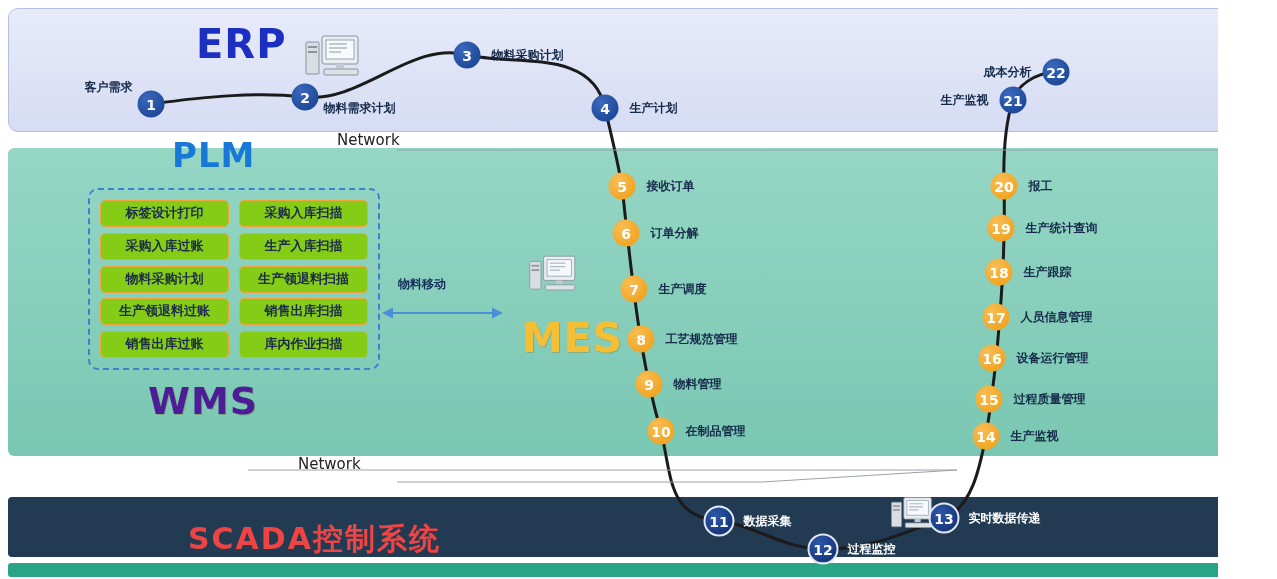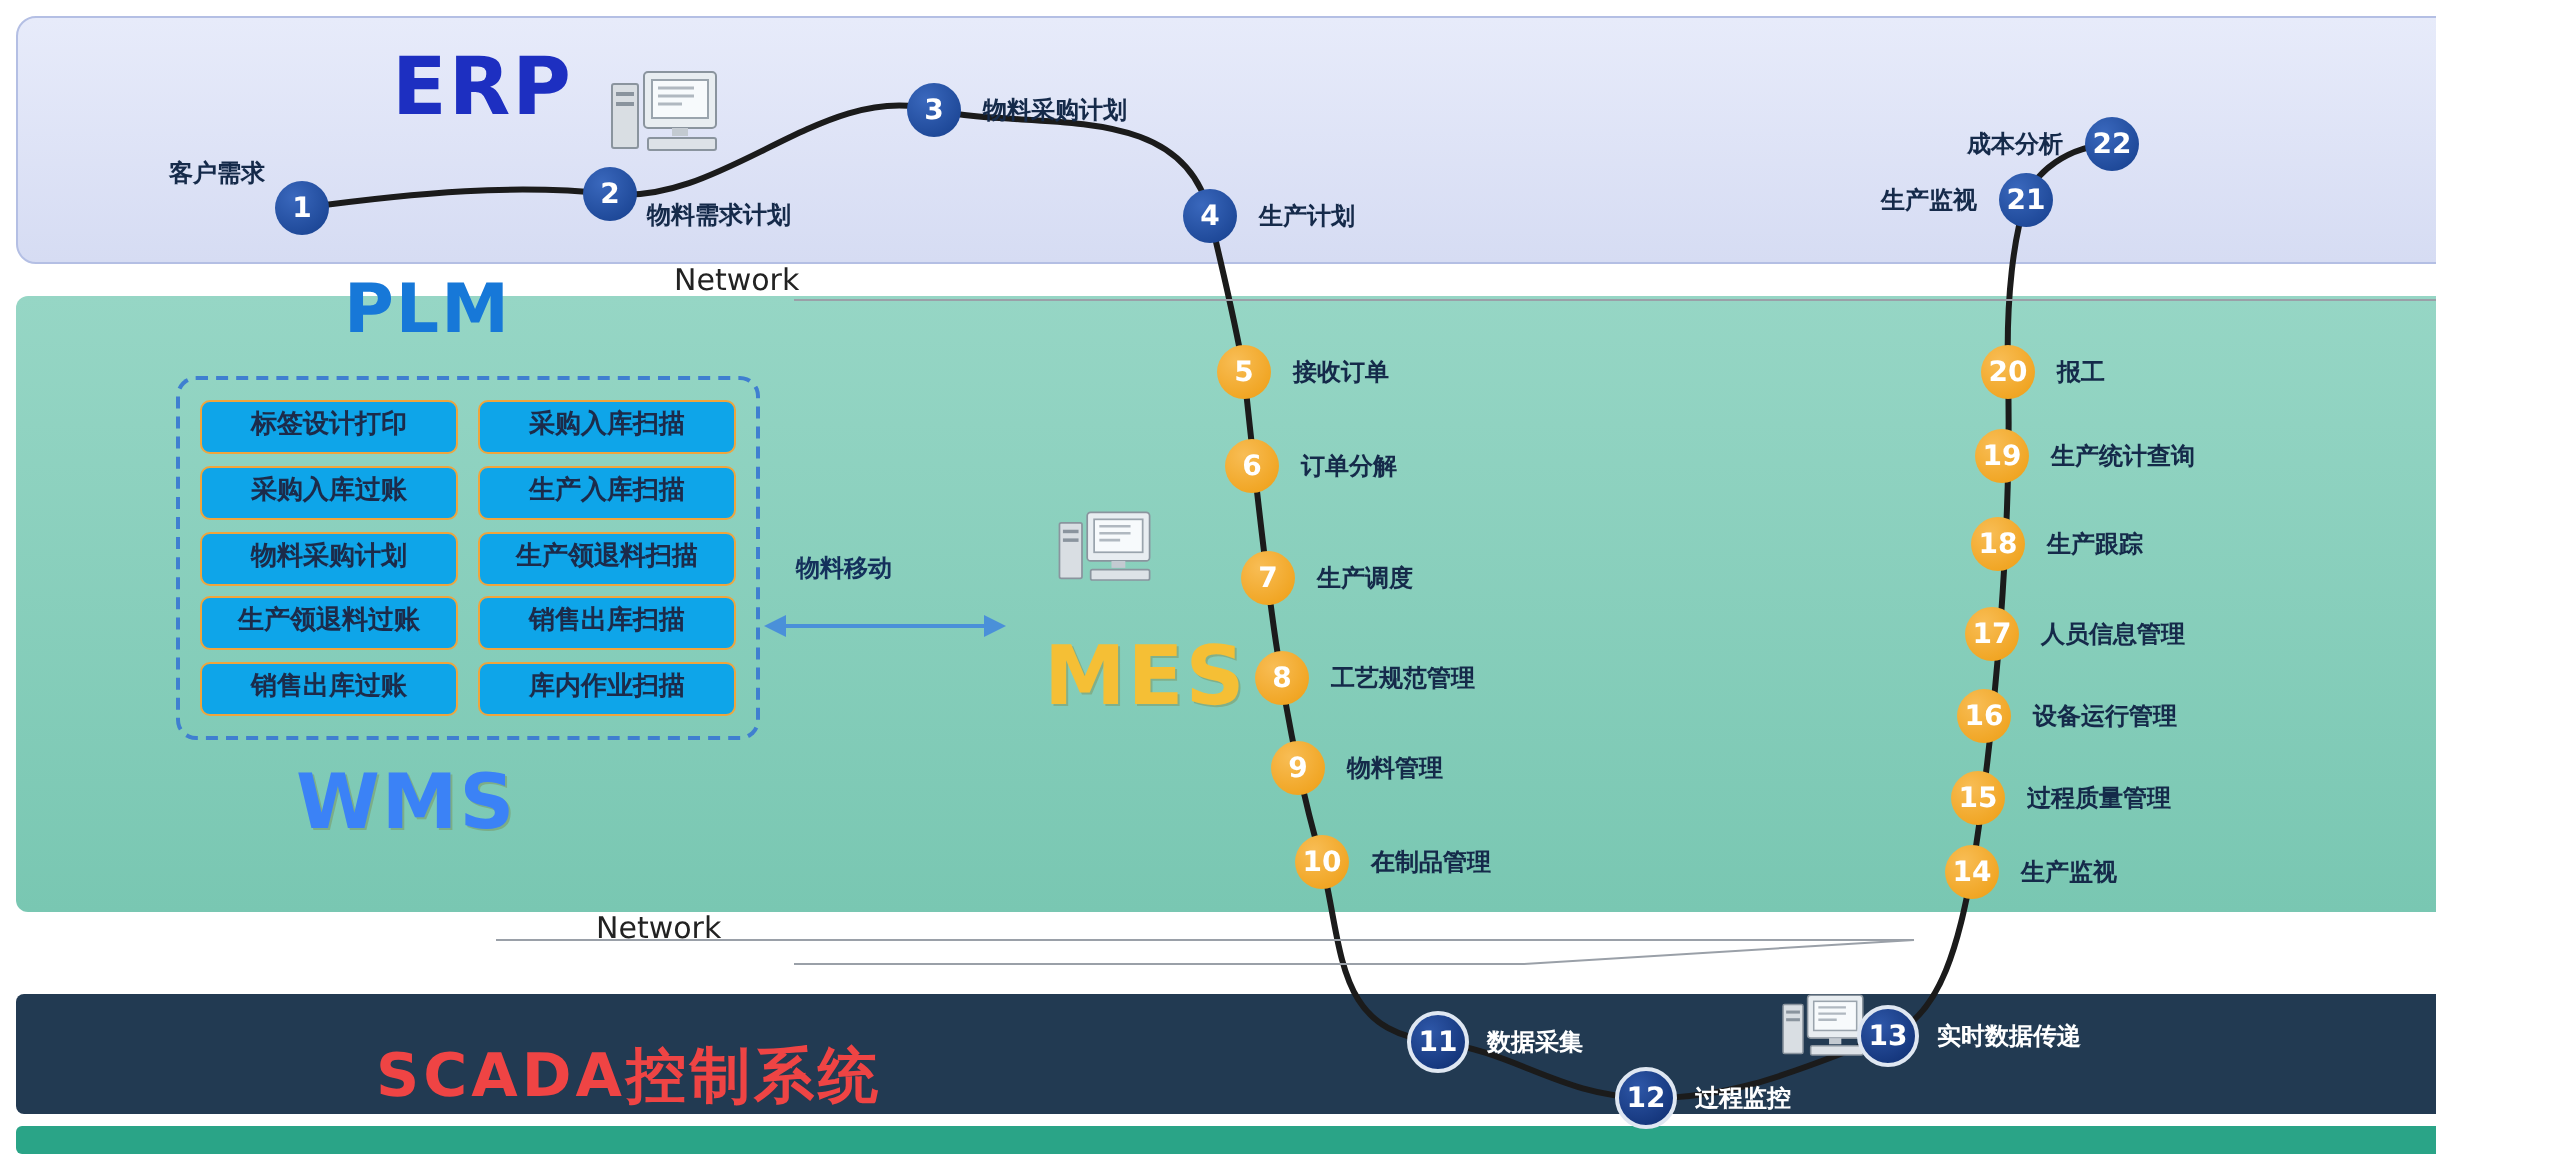--- a/index.html
+++ b/index.html
@@ -12,36 +12,36 @@
             border:1px solid #b4bfe4;border-radius:10px;}
   .band-mid{top:148px;height:308px;background:linear-gradient(180deg,#96d6c5,#79c7b2);
             border-radius:6px;}
   .band-scada{top:497px;height:60px;background:#223a52;border-radius:4px;}
   .band-strip{top:563px;height:14px;background:#2aa487;border-radius:3px;}
 
   
   .title{position:absolute;font-weight:800;z-index:2;letter-spacing:1px;line-height:1;}
   .t-erp{left:196px;top:24px;font-size:40px;color:#1d2fc1;}
   .t-plm{left:172px;top:138px;font-size:34px;color:#1778d8;}
-  .t-wms{left:148px;top:382px;font-size:38px;color:#3b82f6;text-shadow:1px 1px 0 rgba(120,90,0,.25);}
+  .t-wms{left:148px;top:382px;font-size:38px;color:#4c1d95;text-shadow:1px 1px 0 rgba(120,90,0,.25);}
   .t-mes{left:522px;top:318px;font-size:41px;color:#f5bf35;text-shadow:1px 1px 0 rgba(120,90,0,.25);}
   .t-scada{left:188px;top:504px;font-size:30px;color:#ef4444;letter-spacing:2px;margin-top:20px;}
 
   
   .overlay{position:absolute;left:0;top:0;z-index:1;pointer-events:none;}
   .pc{position:absolute;z-index:2;}
 
   
   .net-label{position:absolute;font-size:15px;color:#222;z-index:2;}
 
   
   .wms-panel{position:absolute;left:88px;top:188px;width:292px;height:182px;box-sizing:border-box;
              border:2px dashed #3f7fd0;border-radius:10px;display:flex;gap:10px;padding:10px;z-index:2;}
   .wms-col{display:flex;flex-direction:column;justify-content:space-between;flex:1;}
-  .wms-item{background:#0ea5e9;border:1.5px solid #f0a53c;border-radius:5px;height:25px;line-height:23px;
+  .wms-item{background:#84cc16;border:1.5px solid #f0a53c;border-radius:5px;height:25px;line-height:23px;
             text-align:center;font-size:13px;color:#1c2b4a;font-weight:600;white-space:nowrap;overflow:hidden;}
 
   
   .mm-label{position:absolute;left:398px;top:276px;font-size:12px;font-weight:700;color:#14305c;z-index:2;}
 
   
   .fnode{position:absolute;transform:translate(-50%,-50%);width:27px;height:27px;border-radius:50%;
          display:flex;align-items:center;justify-content:center;z-index:3;}
   .fnode .num{color:#fff;font-weight:700;font-size:14px;}
   .navy{background:radial-gradient(circle at 35% 30%,#3a68bd,#153e8c);}

